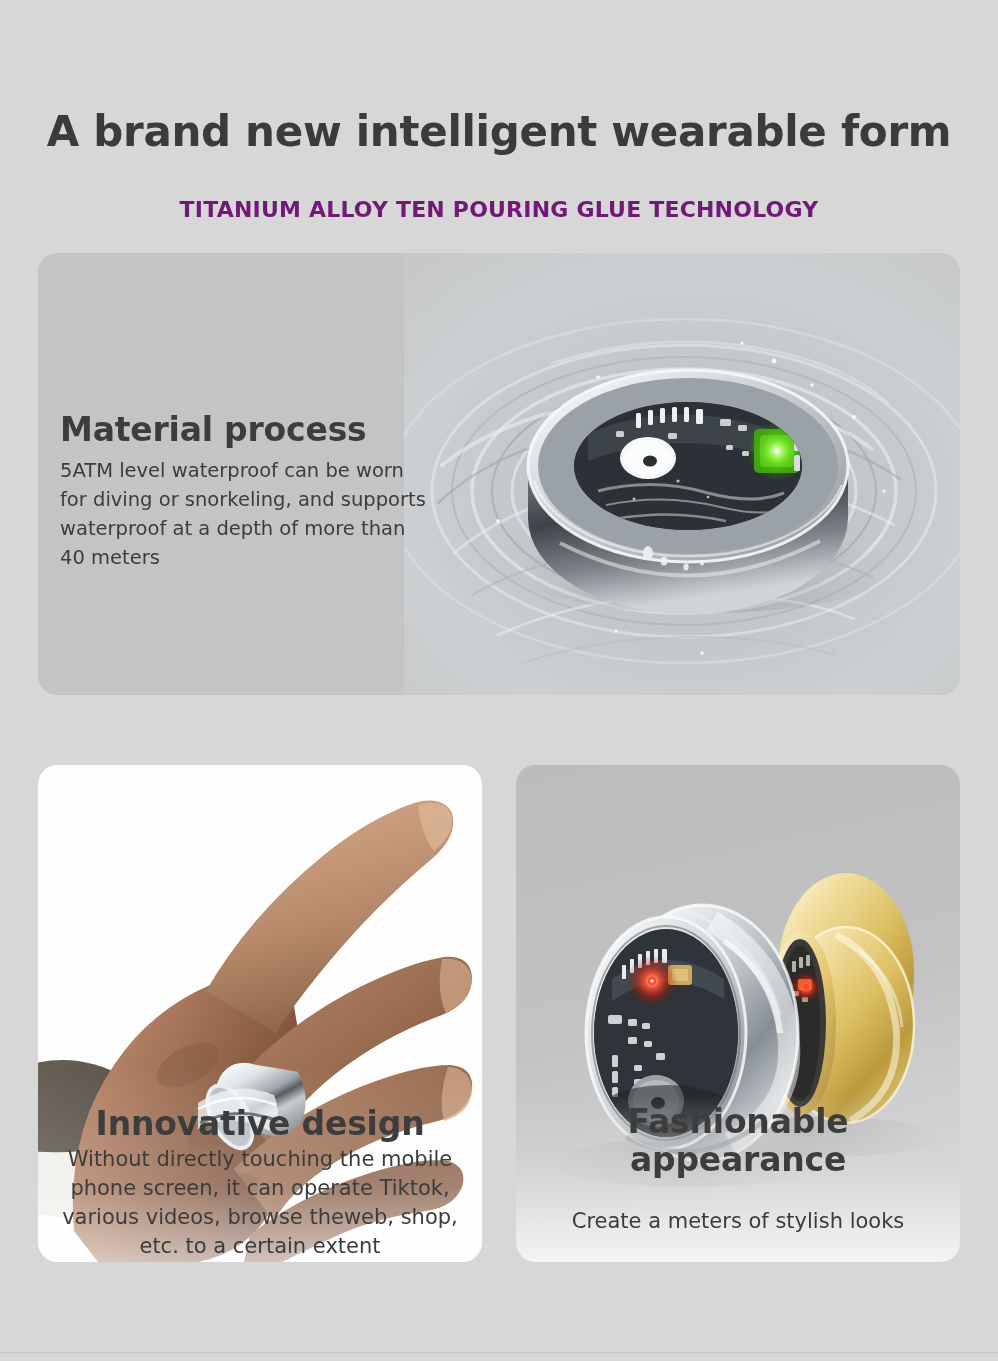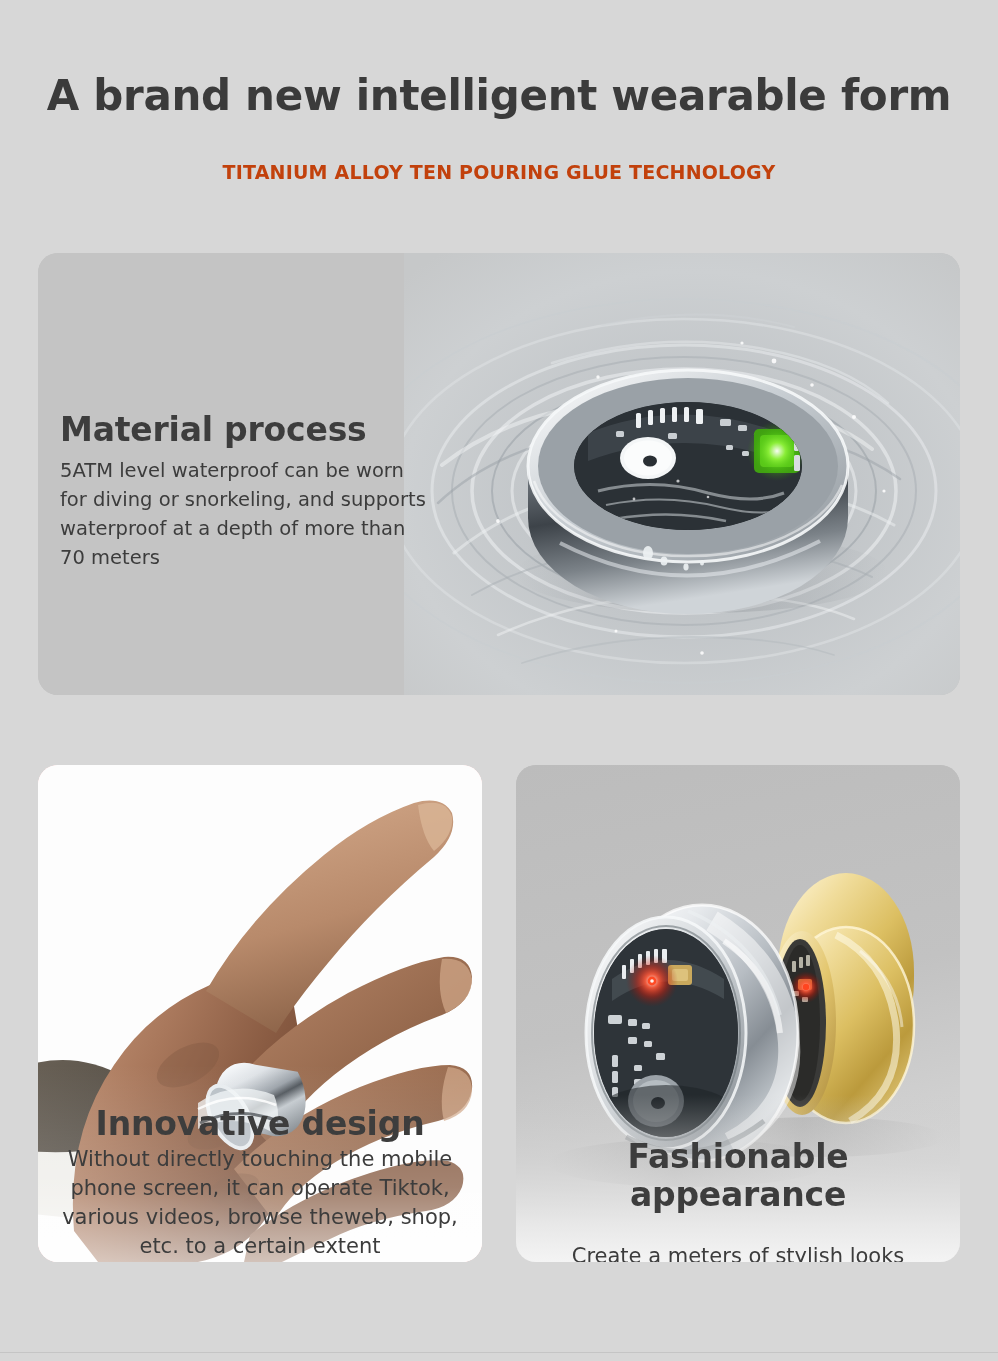--- a/index.html
+++ b/index.html
@@ -11,37 +11,37 @@
   }
 
   body {
     background: #d7d7d7;
     font-family: "DejaVu Sans", "Liberation Sans", sans-serif;
     position: relative;
   }
 
   
   .header {
-    padding-top: 72px;
+    padding-top: 108px;
     text-align: center;
   }
 
   .page-title {
     font-size: 42px;
     font-weight: 700;
     color: #3b3b3b;
     letter-spacing: -0.3px;
     line-height: 1.12;
   }
 
   .page-subtitle {
     margin-top: 42px;
-    font-size: 19px;
+    font-size: 22px;
     font-weight: 600;
-    color: #c2410c;
+    color: #701a75;
     letter-spacing: 0.2px;
     text-align: center;
   }
 
   
   .cards {
     position: absolute;
     left: 38px;
     top: 253px;
     width: 922px;
@@ -136,21 +136,21 @@
   .overlay-text {
     position: absolute;
     left: 0;
     width: 100%;
     text-align: center;
     z-index: 4;
     padding: 0 8px;
   }
 
   .design-text { top: 340px; }
-  .appearance-text { top: 338px; margin-top: 35px; }
+  .appearance-text { top: 338px; }
 
   .overlay-text .card-heading { font-size: 33px; }
   .overlay-text .card-body-center {
     font-size: 21px;
     color: #3c3c3c;
     line-height: 1.38;
     margin-top: 2px;
   }
   .appearance-text .card-body-center { margin-top: 28px; }
 
@@ -331,21 +331,21 @@
             <ellipse cx="300" cy="310" rx="2" ry="2.6"></ellipse>
           </g>
         </g>
       </svg>
     </div>
 
     <div class="hero-left-panel"></div>
 
     <div class="hero-text">
       <div class="card-heading">Material process</div>
-      <div class="card-body">5ATM level waterproof can be worn for diving or snorkeling, and supports waterproof at a depth of more than 70 meters</div>
+      <div class="card-body">5ATM level waterproof can be worn for diving or snorkeling, and supports waterproof at a depth of more than 40 meters</div>
     </div>
   </div>
 
   <div class="row-bottom">
 
     <div class="card card-design">
       <div class="design-media">
         <svg width="444" height="497" viewBox="0 0 444 497" preserveAspectRatio="xMidYMid slice">
           <defs>
             <linearGradient id="skin1" x1="0" y1="0" x2="1" y2="0.6">

